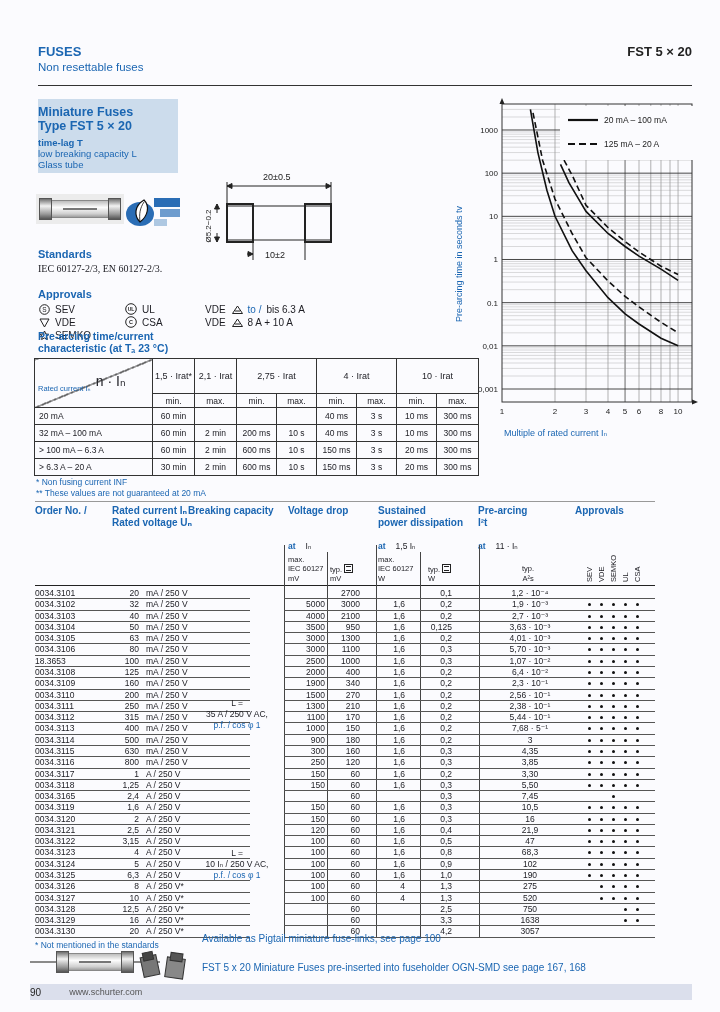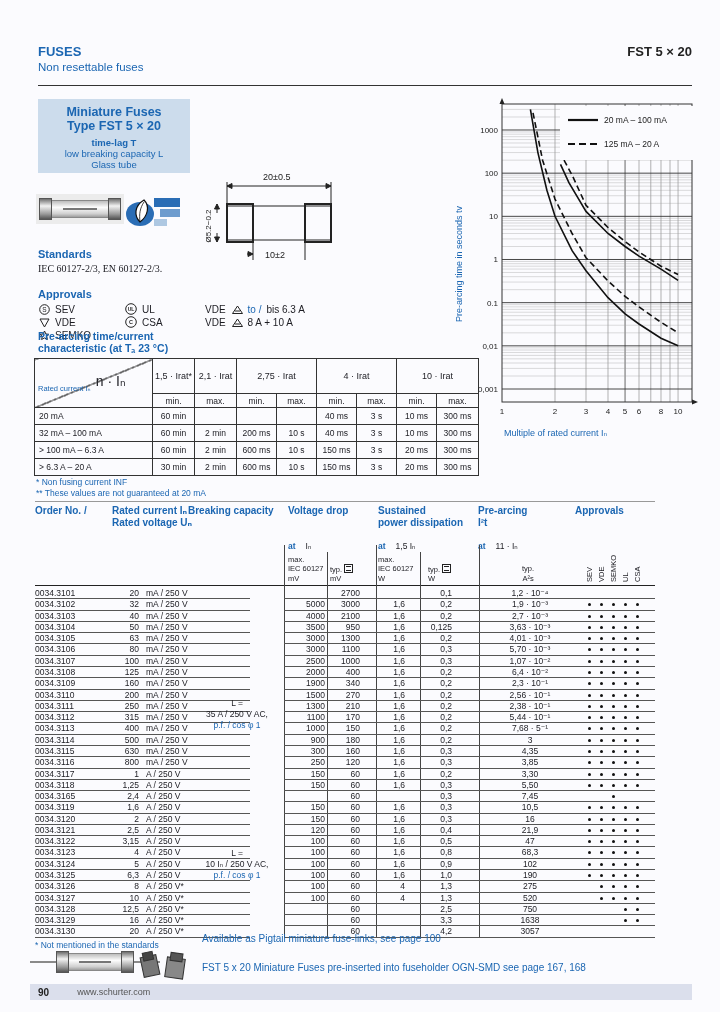--- a/index.html
+++ b/index.html
@@ -7,21 +7,21 @@
        font-family:"Liberation Sans","DejaVu Sans",sans-serif;color:#1c1c22;
        -webkit-font-smoothing:antialiased;overflow:hidden;}
   .abs{position:absolute;}
   .blue{color:#1b66b2;}
   
   #hdr-title{left:38px;top:44px;font-size:13px;font-weight:bold;color:#1b66b2;}
   #hdr-sub{left:38px;top:61px;font-size:11.5px;color:#1b66b2;}
   #hdr-prod{right:28px;top:44px;font-size:13px;font-weight:bold;color:#222;}
   #hdr-rule{left:38px;top:85px;width:654px;border-top:1.5px solid #333;}
   
-  #introbox{left:38px;top:99px;width:152px;height:74px;background:#ccdcec;padding:6px 7px;box-sizing:border-box;text-align:center;}
+  #introbox{left:38px;top:99px;width:140px;height:74px;background:#ccdcec;padding:6px 0;box-sizing:border-box;}
   #introbox .t{font-size:12.5px;font-weight:bold;color:#1b66b2;line-height:14px;}
   #introbox .f{font-size:9.5px;color:#1b66b2;line-height:11px;}
   #introbox .f.b{font-weight:bold;}
   
   .photo-bg{background:#ececec;}
   .fuse{position:absolute;display:flex;align-items:center;height:22px;}
   .cap{width:13px;height:22px;background:linear-gradient(#6f6f6f,#f2f2f2 35%,#9a9a9a 75%,#555);border:1px solid #555;box-sizing:border-box;}
   .glass{flex:1;height:16px;background:linear-gradient(#bdbdbd,#fdfdfd 40%,#cfcfcf 80%,#9d9d9d);border-top:1px solid #888;border-bottom:1px solid #888;position:relative;}
   .glass:before{content:"";position:absolute;left:20%;top:45%;width:60%;height:2px;background:#777;}
   .lead{width:26px;height:2px;background:#8a8a8a;}
@@ -68,21 +68,21 @@
   .bl,.br{position:absolute;bottom:0;height:0;border-bottom:1px solid #555;}
   .bl{left:0;width:215px;}
   .br{left:249px;right:0;}
   .bc-block{position:absolute;text-align:center;font-size:8.5px;line-height:11px;width:130px;}
   .bc-block .pf{color:#1b66b2;}
   
   #chart{left:452px;top:92px;}
   
   .blue-note{font-size:10px;color:#1b66b2;}
   #footerbar{left:30px;top:984px;width:662px;height:16px;background:#dbdfec;display:flex;align-items:center;}
-  #footerbar .pg{font-size:10px;color:#222;margin-left:8px;font-weight:bold;}
+  #footerbar .pg{font-size:10px;color:#222;font-weight:normal;}
   #footerbar .url{font-size:9px;color:#555;margin-left:28px;}
   svg text{font-family:"Liberation Sans","DejaVu Sans",sans-serif;}
 </style>
 </head>
 <body>
 
 <div class="abs" id="hdr-title">FUSES</div>
 <div class="abs" id="hdr-sub">Non resettable fuses</div>
 <div class="abs" id="hdr-prod">FST 5 × 20</div>
 <div class="abs" id="hdr-rule"></div>
@@ -547,21 +547,21 @@
       <span class="c-i2t">5,70 · 10⁻³</span>
       <i class="dot" style="left: 553px;"></i>
       <i class="dot" style="left: 565px;"></i>
       <i class="dot" style="left: 577px;"></i>
       <i class="dot" style="left: 589px;"></i>
       <i class="dot" style="left: 601px;"></i>
       <div class="bl"></div>
       <div class="br"></div>
     </div>
     <div class="trow">
-      <span class="c-order">0034.3107</span>
+      <span class="c-order">18.3653</span>
       <span class="c-num">100</span>
       <span class="c-unit">mA / 250 V</span>
       <span class="c-vdmax">2500</span>
       <span class="c-vdtyp">1000</span>
       <span class="c-pdmax">1,6</span>
       <span class="c-pdtyp">0,3</span>
       <span class="c-i2t">1,07 · 10⁻²</span>
       <i class="dot" style="left: 553px;"></i>
       <i class="dot" style="left: 565px;"></i>
       <i class="dot" style="left: 577px;"></i>

